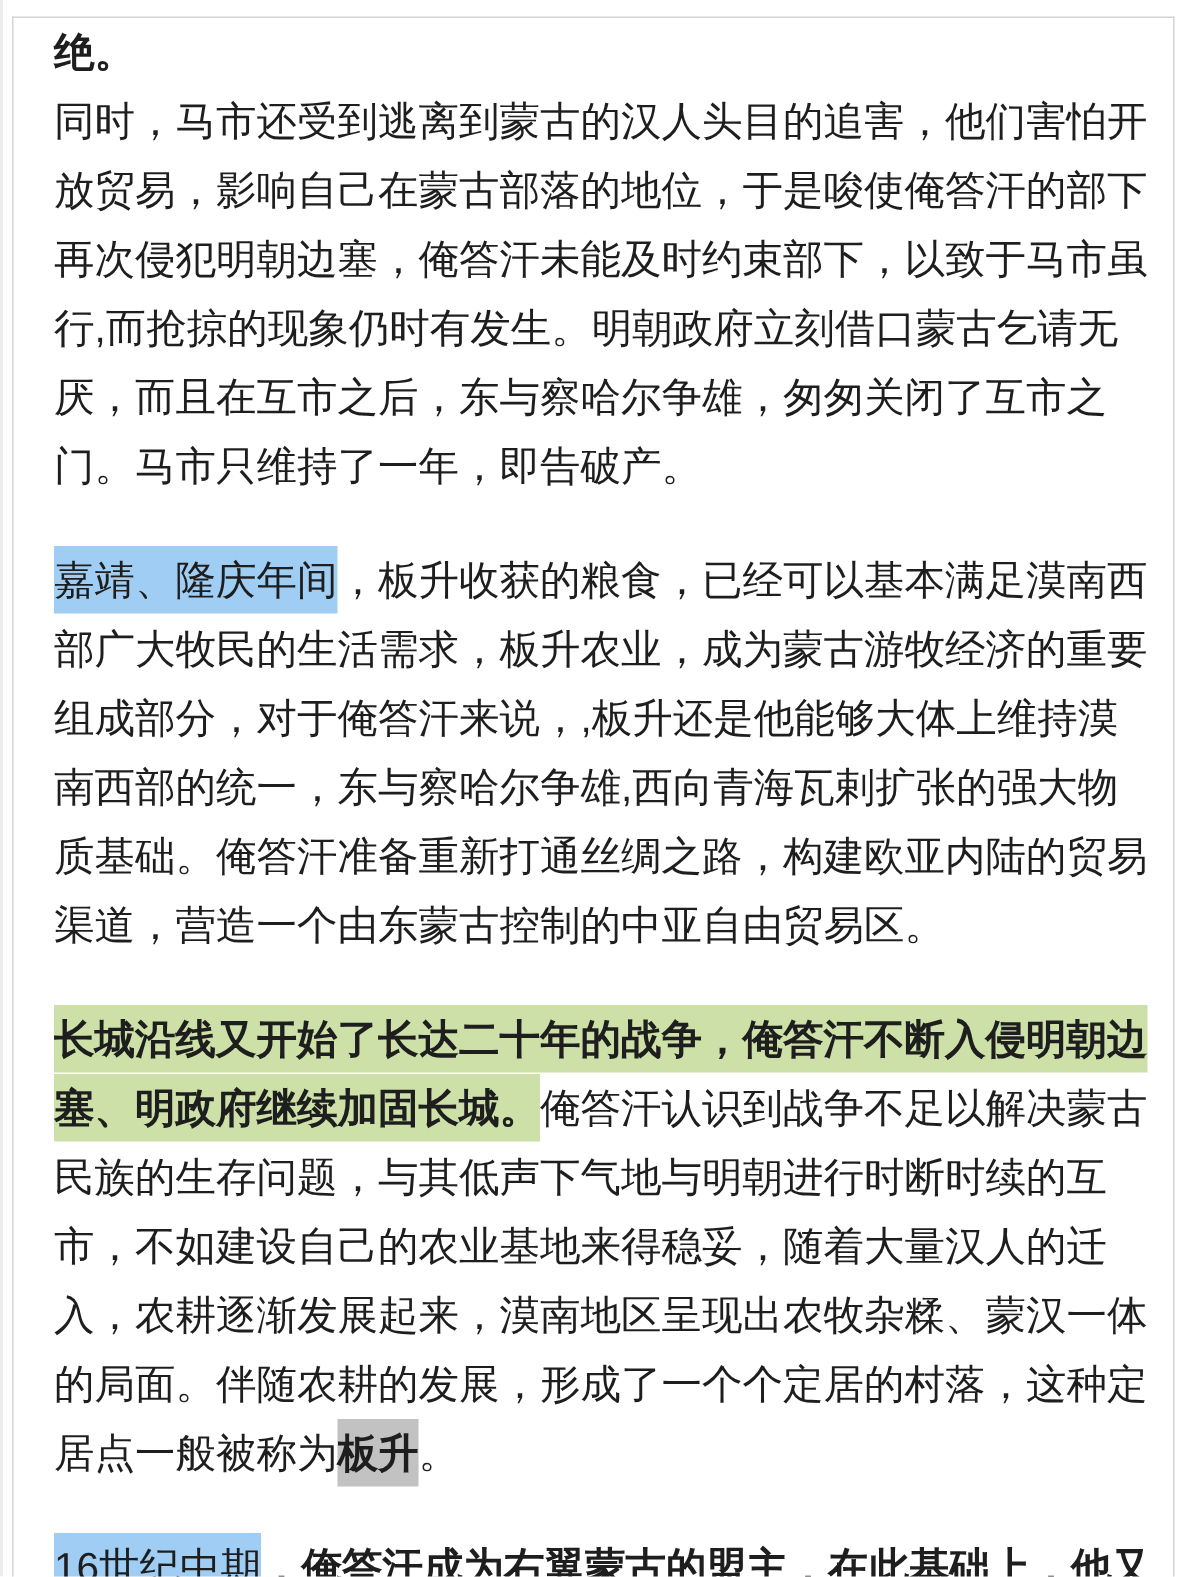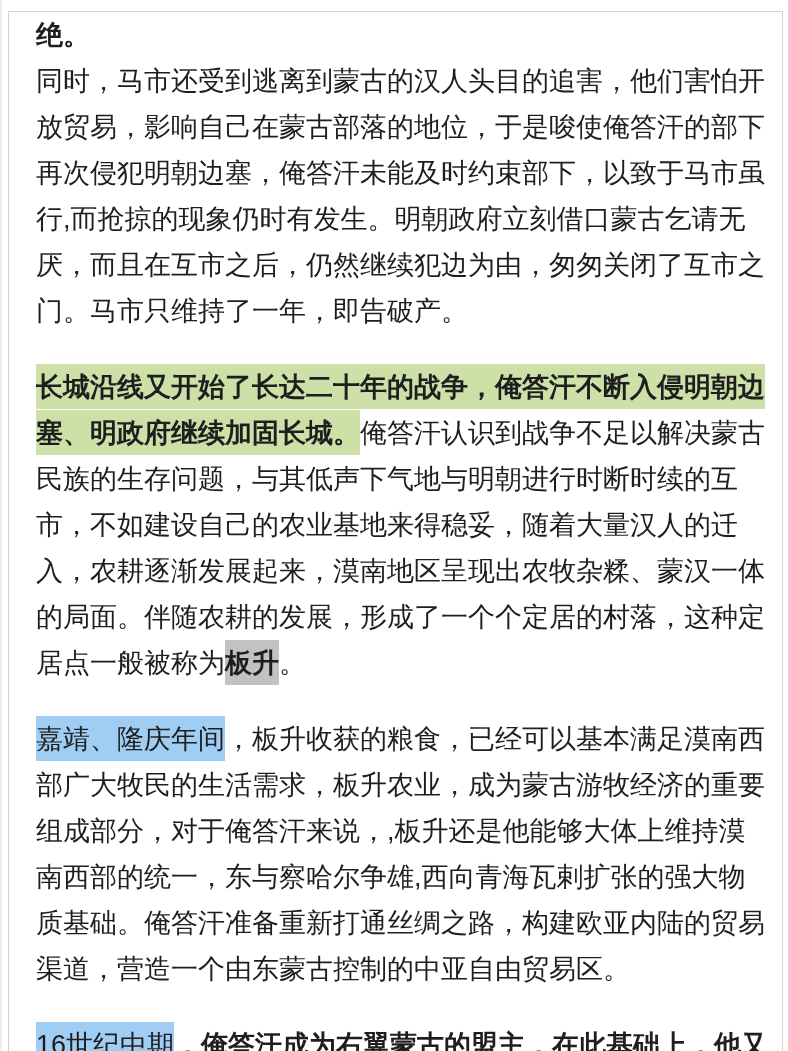--- a/index.html
+++ b/index.html
@@ -62,22 +62,22 @@
 </head>
 <body>
 
 <div class="edge-strip"></div>
 
 <div class="sheet">
   <div class="content">
 
     <p class="para bold">绝。</p>
 
-    <p class="para">同时，马市还受到逃离到蒙古的汉人头目的追害，他们害怕开放贸易，影响自己在蒙古部落的地位，于是唆使俺答汗的部下再次侵犯明朝边塞，俺答汗未能及时约束部下，以致于马市虽行,而抢掠的现象仍时有发生。明朝政府立刻借口蒙古乞请无厌，而且在互市之后，仍然继续犯边为由，匆匆关闭了互市之门。马市只维持了一年，即告破产。</p>
+    <p class="para">同时，马市还受到逃离到蒙古的汉人头目的追害，他们害怕开放贸易，影响自己在蒙古部落的地位，于是唆使俺答汗的部下再次侵犯明朝边塞，俺答汗未能及时约束部下，以致于马市虽行,而抢掠的现象仍时有发生。明朝政府立刻借口蒙古乞请无厌，而且在互市之后，东与察哈尔争雄，匆匆关闭了互市之门。马市只维持了一年，即告破产。</p>
+
+    <p class="para spaced"><mark class="hl-blue">嘉靖、隆庆年间</mark><span>，板升收获的粮食，已经可以基本满足漠南西部广大牧民的生活需求，板升农业，成为蒙古游牧经济的重要组成部分，对于俺答汗来说，,板升还是他能够大体上维持漠南西部的统一，东与察哈尔争雄,西向青海瓦剌扩张的强大物质基础。俺答汗准备重新打通丝绸之路，构建欧亚内陆的贸易渠道，营造一个由东蒙古控制的中亚自由贸易区。</span></p>
 
     <p class="para spaced"><mark class="hl-green bold">长城沿线又开始了长达二十年的战争，俺答汗不断入侵明朝边塞、明政府继续加固长城。</mark><span>俺答汗认识到战争不足以解决蒙古民族的生存问题，与其低声下气地与明朝进行时断时续的互市，不如建设自己的农业基地来得稳妥，随着大量汉人的迁入，农耕逐渐发展起来，漠南地区呈现出农牧杂糅、蒙汉一体的局面。伴随农耕的发展，形成了一个个定居的村落，这种定居点一般被称为</span><mark class="hl-gray bold">板升</mark><span>。</span></p>
-
-    <p class="para spaced"><mark class="hl-blue">嘉靖、隆庆年间</mark><span>，板升收获的粮食，已经可以基本满足漠南西部广大牧民的生活需求，板升农业，成为蒙古游牧经济的重要组成部分，对于俺答汗来说，,板升还是他能够大体上维持漠南西部的统一，东与察哈尔争雄,西向青海瓦剌扩张的强大物质基础。俺答汗准备重新打通丝绸之路，构建欧亚内陆的贸易渠道，营造一个由东蒙古控制的中亚自由贸易区。</span></p>
 
     <p class="para spaced"><mark class="hl-blue">16世纪中期</mark><span class="bold">，俺答汗成为右翼蒙古的盟主，在此基础上，他又</span></p>
 
   </div>
 </div>
 
 </body></html>

